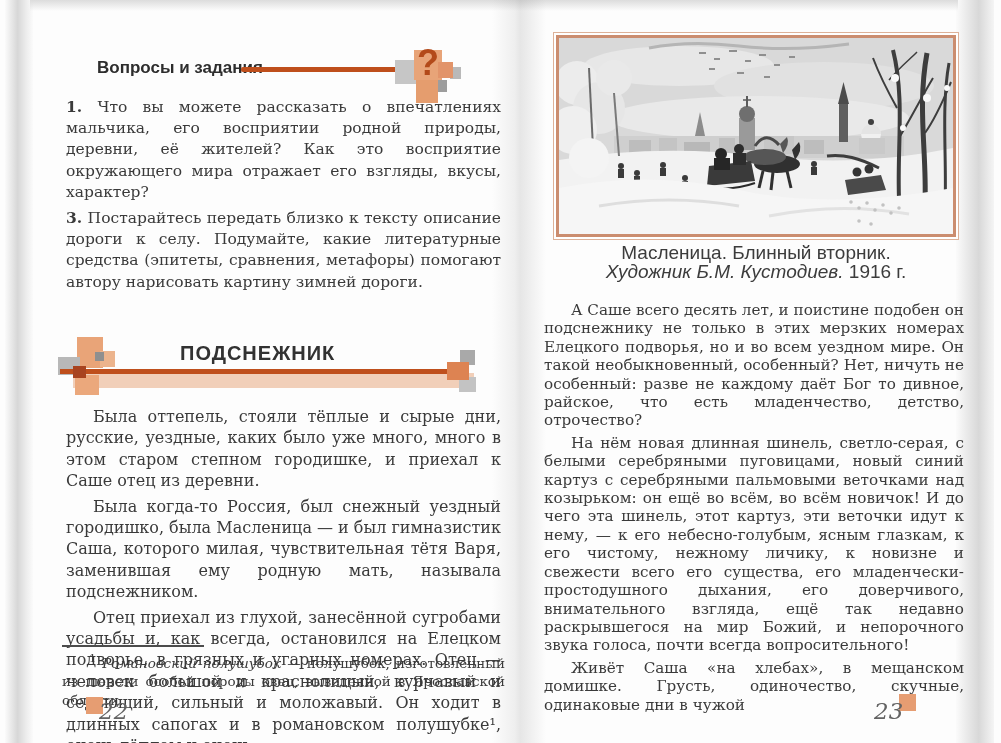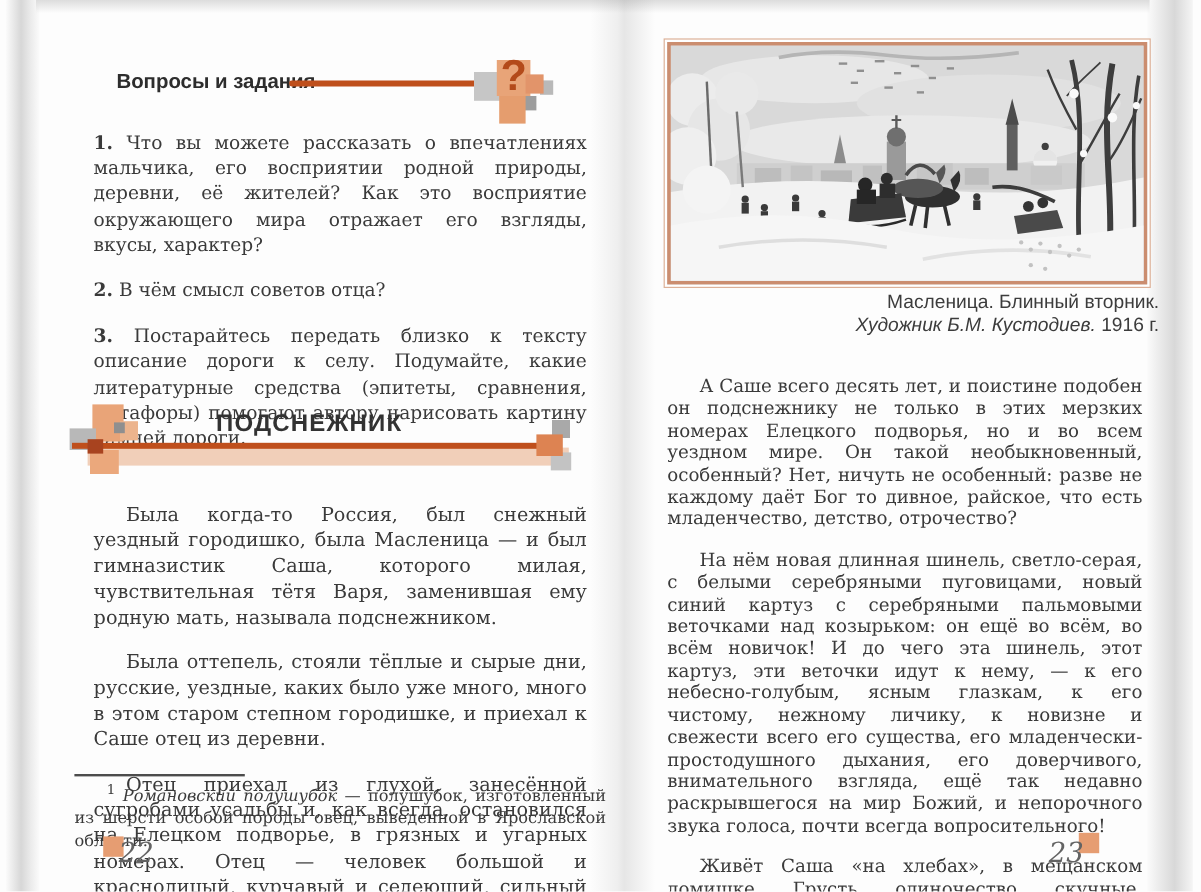--- a/index.html
+++ b/index.html
@@ -13,21 +13,21 @@
   .edge-left{position:absolute;left:5px;top:0;width:28px;height:743px;
     background:linear-gradient(to right,#fbfbfb 0%,#d7d7d7 45%,#ececec 75%,#fbfbfb 100%);}
   .edge-right{position:absolute;left:956px;top:0;width:38px;height:743px;
     background:linear-gradient(to right,#fbfbfb 0%,#e9e9e9 30%,#d8d8d8 60%,#f5f5f5 100%);}
   .edge-top{position:absolute;left:30px;top:0;width:928px;height:11px;
     background:linear-gradient(to bottom,#dcdcdc,rgba(255,255,255,0));}
   .gutter{position:absolute;left:492px;top:0;width:54px;height:743px;
     background:linear-gradient(to right,rgba(0,0,0,0) 0%,rgba(110,110,110,0.10) 42%,rgba(110,110,110,0.16) 52%,rgba(0,0,0,0) 100%);}
   
   .abs{position:absolute;}
-  p{margin:16px;}
+  p{margin:4px;}
   
   .vz-title{left:97px;top:58px;font-family:"Liberation Sans",sans-serif;
     font-weight:bold;font-size:17px;color:#2d2d2d;}
   .vz-rule{left:241px;top:67px;width:162px;height:5px;background:#bf4f1c;border-radius:2px;}
   .sq{position:absolute;}
   .qmark{left:412px;top:42px;width:32px;text-align:center;
     font-family:"Liberation Sans",sans-serif;font-weight:bold;font-size:36px;color:#b34a1a;z-index:3;}
   
   .questions{left:62px;top:92px;width:443px;font-size:15.5px;line-height:21.2px;
     text-align:justify;color:#3a3a3a;}
@@ -45,22 +45,22 @@
   .fn-rule{left:62px;top:645px;width:142px;height:2px;background:#4c4c4c;}
   .footnote{left:62px;top:650px;width:443px;font-size:13.5px;line-height:18.5px;
     text-align:justify;text-indent:27px;}
   
   .pagenum{font-style:italic;font-size:23px;color:#636363;z-index:2;margin-top:20px;}
   .pg-sq{width:17px;height:17px;background:#e69d72;z-index:1;}
   
   .painting-frame{left:556px;top:35px;width:394px;height:196px;
     border:3px solid #cb8d6f;box-shadow:0 0 0 2px #ffffff,0 0 0 3px #ddb198;
     background:#dbdbdb;z-index:2;}
-  .caption{left:546px;top:243px;width:420px;text-align:right;
-    font-family:"Liberation Sans",sans-serif;font-size:16px;line-height:19px;color:#3c3c3c;}
+  .caption{left:546px;top:243px;width:420px;text-align:center;
+    font-family:"Liberation Sans",sans-serif;font-size:19px;line-height:19px;color:#3c3c3c;}
   .right-text{left:540px;top:297px;width:428px;font-size:15.2px;line-height:18.4px;
     text-align:justify;}
   .right-text p{text-indent:27px;}
   .right-text p.noindent{text-indent:0;}
 </style>
 </head>
 <body>
 
 <div class="edge-left"></div>
 <div class="edge-right"></div>
@@ -75,42 +75,41 @@
   <div class="sq" style="left:414px;top:50px;width:28px;height:30px;background:#e8a478;z-index:2;"></div>
   <div class="sq" style="left:438px;top:62px;width:15px;height:16px;background:#e2946a;z-index:2;"></div>
   <div class="sq" style="left:450px;top:67px;width:11px;height:12px;background:#b9b9b9;z-index:1;"></div>
   <div class="sq" style="left:434px;top:80px;width:13px;height:12px;background:#9d9d9d;z-index:1;"></div>
   <div class="sq" style="left:416px;top:80px;width:22px;height:23px;background:#e59d6e;z-index:1;"></div>
   <div class="abs qmark">?</div>
 </div>
 
 <div class="abs questions">
   <p><span class="qnum">1.</span> <span>Что вы можете рассказать о впечатлениях мальчика, его восприятии родной природы, деревни, её жителей? Как это восприятие окружающего мира отражает его взгляды, вкусы, характер?</span></p>
-  <p><span class="qnum">2.</span> <span>В чём смысл советов отца?</span></p>
   <p><span class="qnum">3.</span> <span>Постарайтесь передать близко к тексту описание дороги к селу. Подумайте, какие литературные средства (эпитеты, сравнения, метафоры) помогают автору нарисовать картину зимней дороги.</span></p>
 </div>
 
 <div>
   <div class="sq" style="left:77px;top:337px;width:26px;height:31px;background:#e9a478;z-index:2;"></div>
   <div class="sq" style="left:100px;top:351px;width:15px;height:16px;background:#ecb48d;z-index:2;"></div>
   <div class="sq" style="left:58px;top:357px;width:22px;height:18px;background:#b8b8b8;z-index:2;"></div>
   <div class="sq" style="left:95px;top:352px;width:9px;height:9px;background:#8f8f8f;z-index:2;"></div>
   <div class="sq" style="left:73px;top:366px;width:13px;height:12px;background:#a8431f;z-index:4;"></div>
   <div class="sq" style="left:75px;top:375px;width:24px;height:20px;background:#eba87c;z-index:2;"></div>
   <div class="sq" style="left:460px;top:350px;width:15px;height:15px;background:#a9a9a9;z-index:2;"></div>
   <div class="sq" style="left:447px;top:362px;width:22px;height:18px;background:#dd8352;z-index:4;"></div>
   <div class="sq" style="left:459px;top:377px;width:17px;height:15px;background:#c3c3c3;z-index:2;"></div>
   <div class="abs bar-band"></div>
   <div class="abs bar-line"></div>
 </div>
 <div class="abs section-title">ПОДСНЕЖНИК</div>
 
 <div class="abs story">
+  <p>Была оттепель, стояли тёплые и сырые дни, русские, уездные, каких было уже много, много в этом старом степном городишке, и приехал к Саше отец из деревни.</p>
   <p>Была когда-то Россия, был снежный уездный городишко, была Масленица — и был гимназистик Саша, которого милая, чувствительная тётя Варя, заменившая ему родную мать, называла подснежником.</p>
-  <p>Была оттепель, стояли тёплые и сырые дни, русские, уездные, каких было уже много, много в этом старом степном городишке, и приехал к Саше отец из деревни.</p>
   <p>Отец приехал из глухой, занесённой сугробами усадьбы и, как всегда, остановился на Елецком подворье, в грязных и угарных номерах. Отец — человек большой и краснолицый, курчавый и седеющий, сильный и моложавый. Он ходит в длинных сапогах и в романовском полушубке¹, очень тёплом и очень</p>
 </div>
 
 <div class="abs fn-rule"></div>
 <div class="abs footnote">
   <sup>1</sup>
   <i>Романовский полушубок</i><span> — полушубок, изготовленный из шерсти особой породы овец, выведенной в Ярославской области.</span>
 </div>
 
 <div class="sq pg-sq" style="left:86px;top:697px;"></div>

